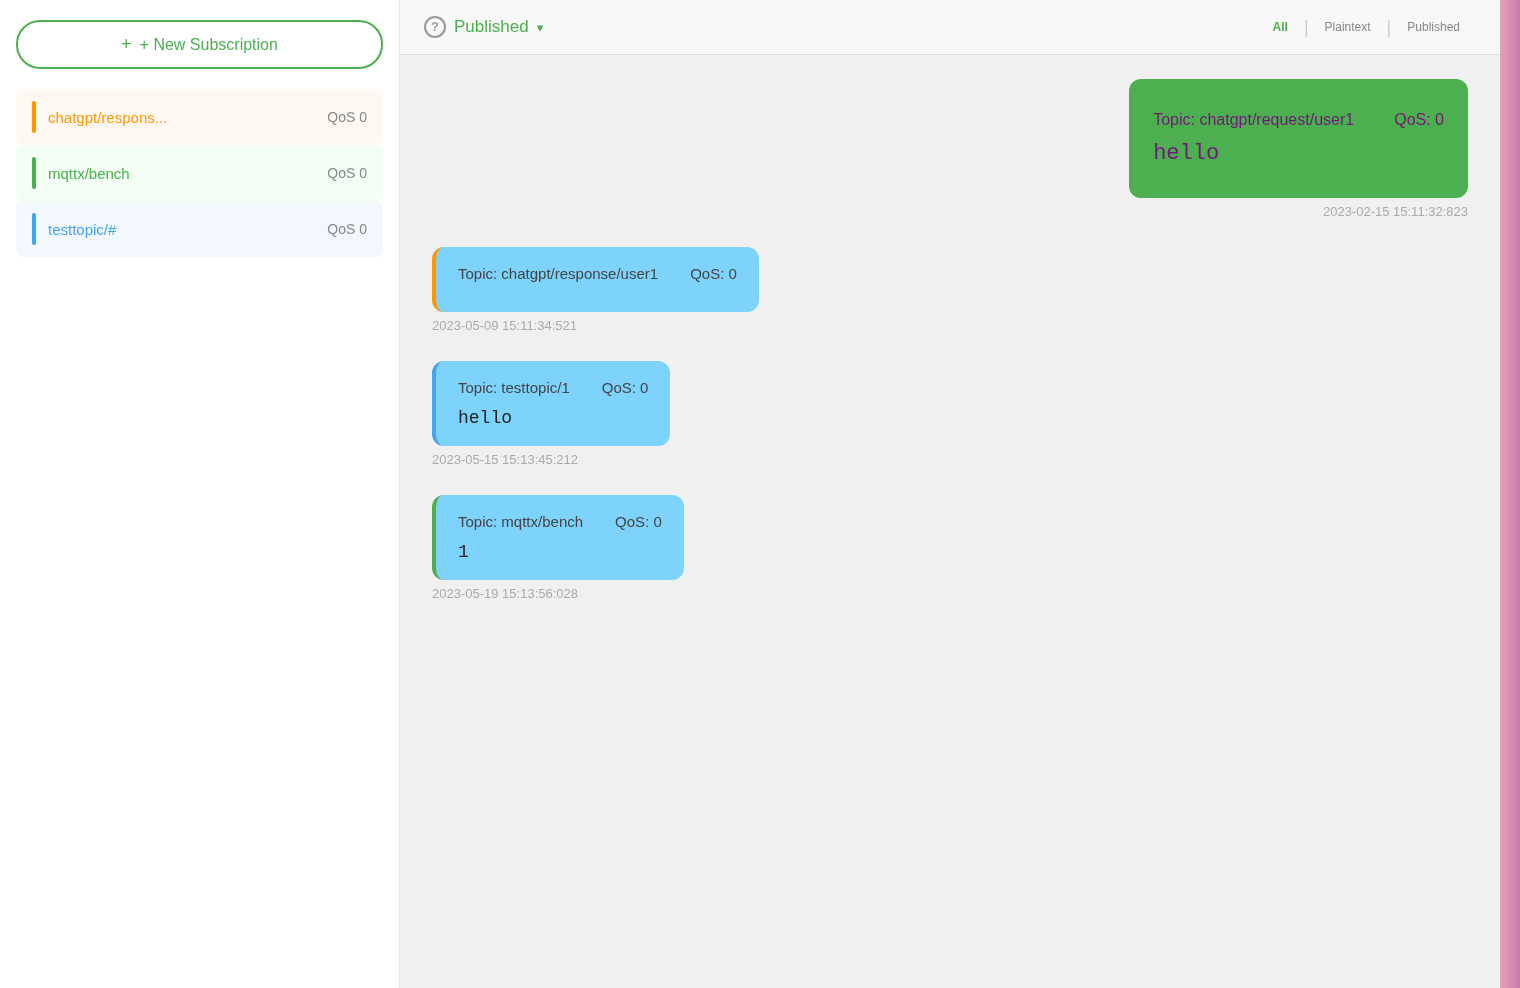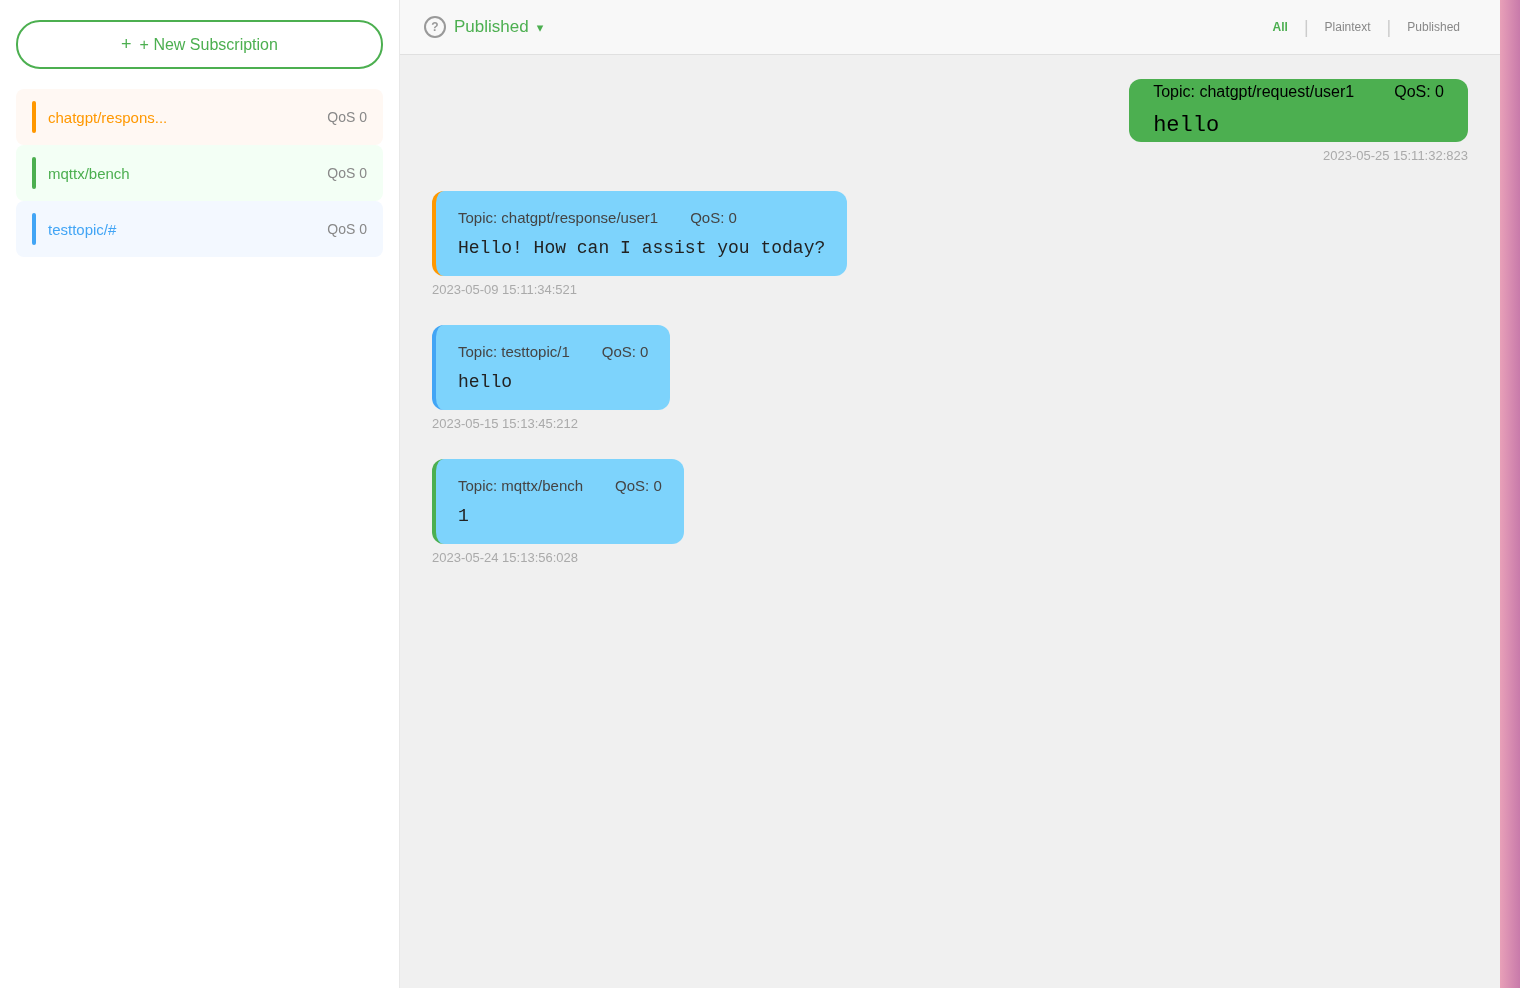--- a/index.html
+++ b/index.html
@@ -170,23 +170,23 @@
     .msg-published-wrapper {
       display: flex;
       flex-direction: column;
       align-items: flex-end;
       margin-bottom: 8px;
     }
 
     .msg-published {
       background: #4CAF50;
       border-radius: 12px;
-      padding: 4px 24px;
+      padding: 32px 24px;
       max-width: 520px;
-      color: #000000;
+      color: #701a75;
     }
 
     .msg-published .msg-header {
       display: flex;
       align-items: center;
       gap: 40px;
       margin-bottom: 12px;
     }
 
     .msg-published .msg-topic {
@@ -341,33 +341,32 @@
   <div id="messages">
 
     <div class="msg-published-wrapper">
       <div class="msg-published">
         <div class="msg-header">
           <span class="msg-topic">Topic: chatgpt/request/user1</span>
           <span class="msg-qos">QoS: 0</span>
         </div>
         <div class="msg-body">hello</div>
       </div>
-      <div class="msg-timestamp">2023-05-25 15:11:32:823</div>
+      <div class="msg-timestamp">2023-02-15 15:11:32:823</div>
     </div>
 
     <div class="msg-spacer"></div>
 
     <div id="received-list">
         <div class="msg-received-wrapper">
           <div class="msg-received color-orange">
             <div class="msg-header">
               <span class="msg-topic">Topic: chatgpt/response/user1</span>
               <span class="msg-qos">QoS: 0</span>
             </div>
-            <div class="msg-body">Hello! How can I assist you today?</div>
           </div>
           <div class="msg-received-timestamp">2023-05-09 15:11:34:521</div>
           <div class="msg-spacer"></div>
         </div>
         <div class="msg-received-wrapper">
           <div class="msg-received color-blue">
             <div class="msg-header">
               <span class="msg-topic">Topic: testtopic/1</span>
               <span class="msg-qos">QoS: 0</span>
             </div>
@@ -377,21 +376,21 @@
           <div class="msg-spacer"></div>
         </div>
         <div class="msg-received-wrapper">
           <div class="msg-received color-green">
             <div class="msg-header">
               <span class="msg-topic">Topic: mqttx/bench</span>
               <span class="msg-qos">QoS: 0</span>
             </div>
             <div class="msg-body">1</div>
           </div>
-          <div class="msg-received-timestamp">2023-05-24 15:13:56:028</div>
+          <div class="msg-received-timestamp">2023-05-19 15:13:56:028</div>
         </div>
       </div>
 
   </div>
 
 </div>
 
 <div id="right-gradient"></div>
 
 </body></html>

